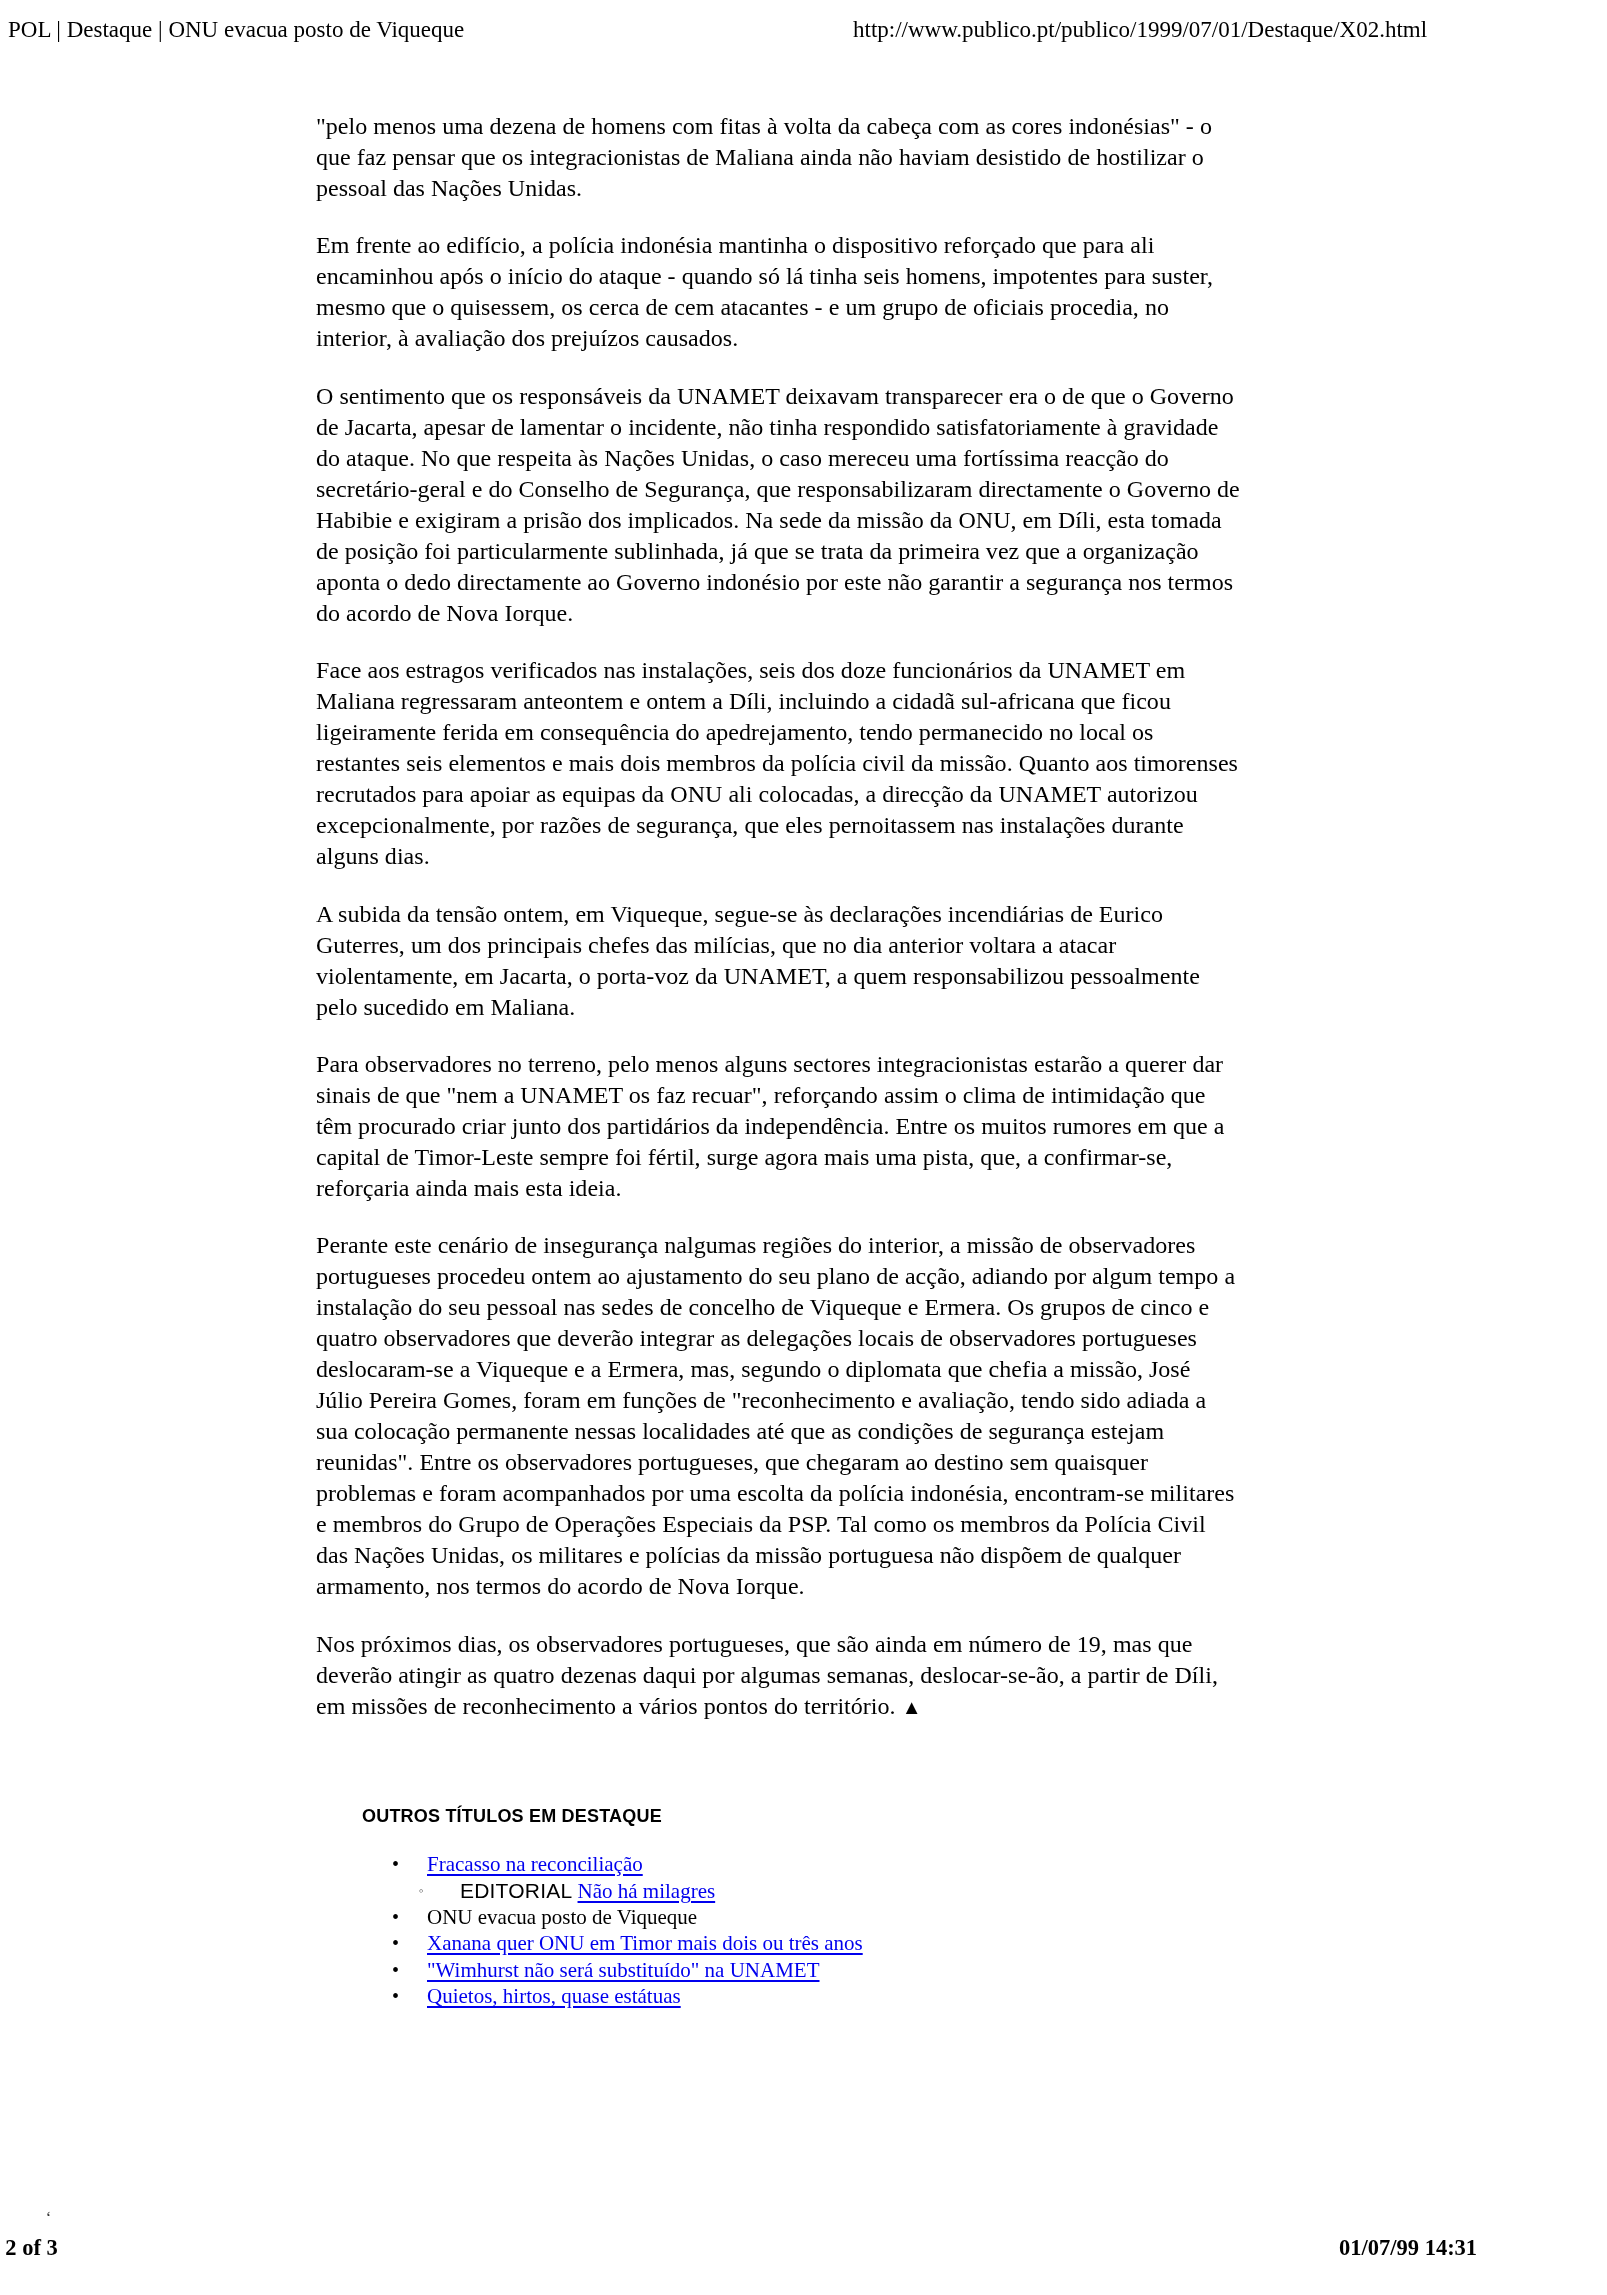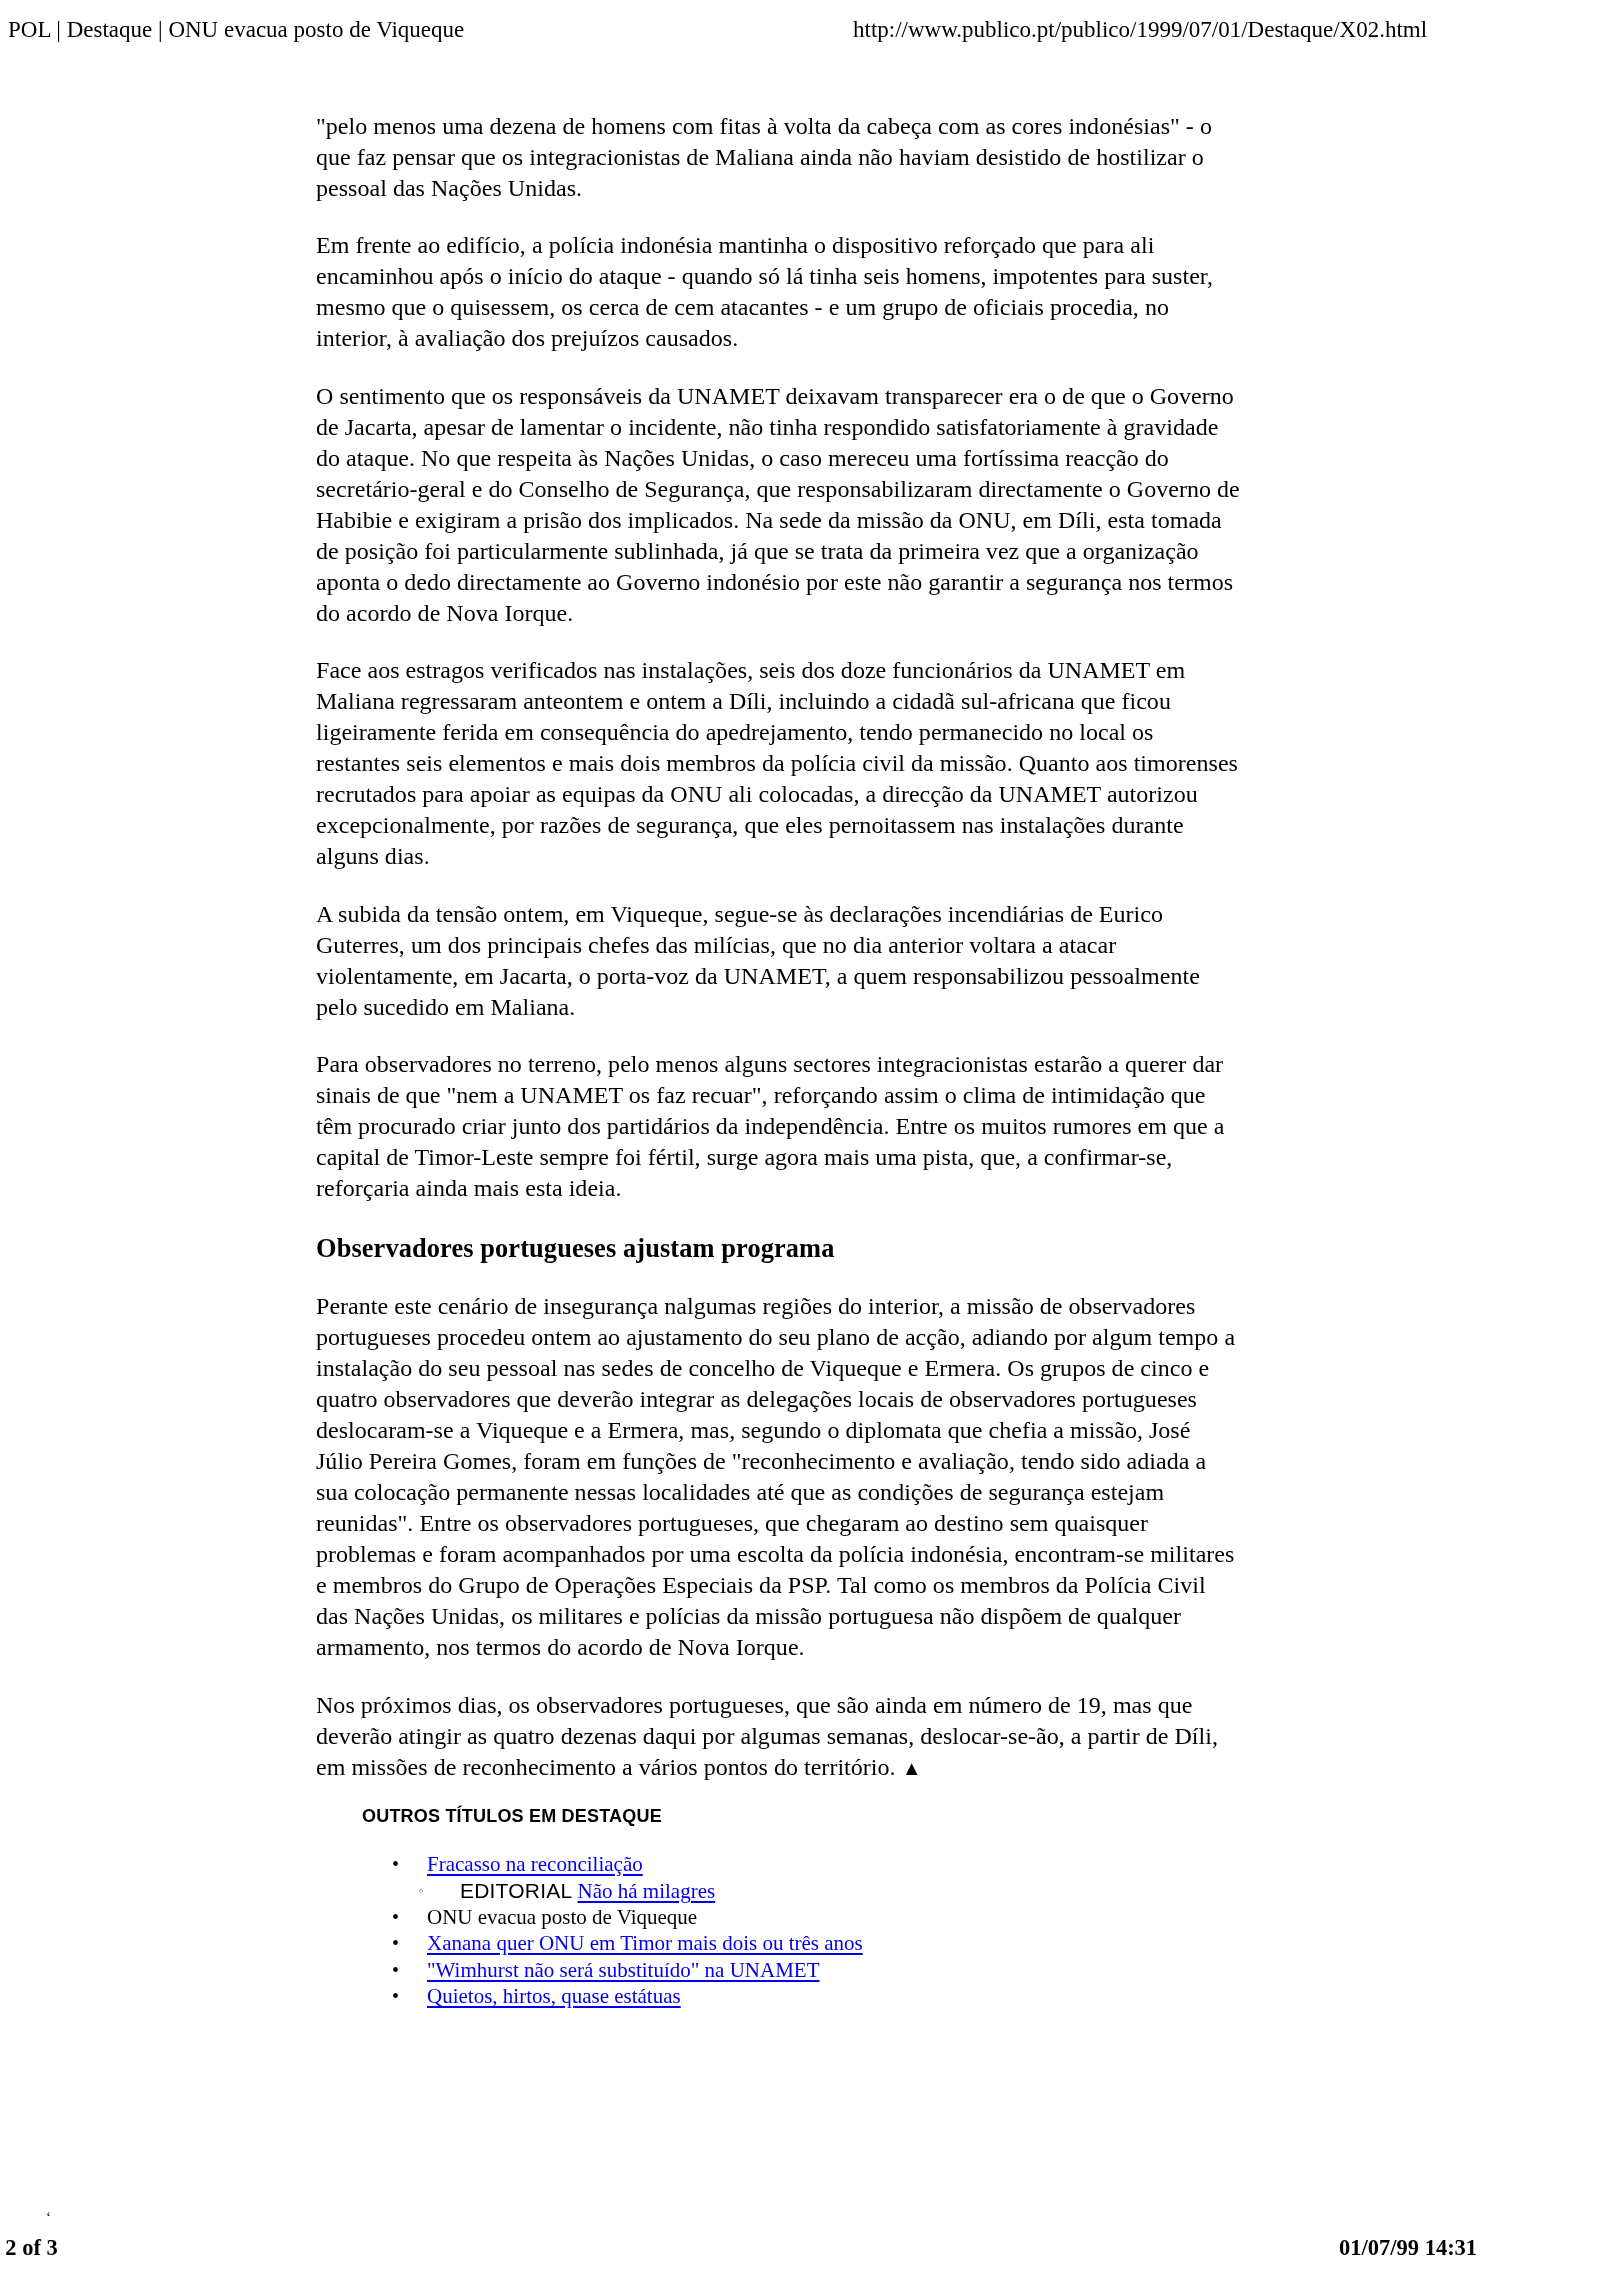--- a/index.html
+++ b/index.html
@@ -173,21 +173,20 @@
 
 <div class="article">
 
   <p>"pelo menos uma dezena de homens com fitas à volta da cabeça com as cores indonésias" - o que faz pensar que os integracionistas de Maliana ainda não haviam desistido de hostilizar o pessoal das Nações Unidas.</p>
   <p>Em frente ao edifício, a polícia indonésia mantinha o dispositivo reforçado que para ali encaminhou após o início do ataque - quando só lá tinha seis homens, impotentes para suster, mesmo que o quisessem, os cerca de cem atacantes - e um grupo de oficiais procedia, no interior, à avaliação dos prejuízos causados.</p>
   <p>O sentimento que os responsáveis da UNAMET deixavam transparecer era o de que o Governo de Jacarta, apesar de lamentar o incidente, não tinha respondido satisfatoriamente à gravidade do ataque. No que respeita às Nações Unidas, o caso mereceu uma fortíssima reacção do secretário-geral e do Conselho de Segurança, que responsabilizaram directamente o Governo de Habibie e exigiram a prisão dos implicados. Na sede da missão da ONU, em Díli, esta tomada de posição foi particularmente sublinhada, já que se trata da primeira vez que a organização aponta o dedo directamente ao Governo indonésio por este não garantir a segurança nos termos do acordo de Nova Iorque.</p>
   <p>Face aos estragos verificados nas instalações, seis dos doze funcionários da UNAMET em Maliana regressaram anteontem e ontem a Díli, incluindo a cidadã sul-africana que ficou ligeiramente ferida em consequência do apedrejamento, tendo permanecido no local os restantes seis elementos e mais dois membros da polícia civil da missão. Quanto aos timorenses recrutados para apoiar as equipas da ONU ali colocadas, a direcção da UNAMET autorizou excepcionalmente, por razões de segurança, que eles pernoitassem nas instalações durante alguns dias.</p>
   <p>A subida da tensão ontem, em Viqueque, segue-se às declarações incendiárias de Eurico Guterres, um dos principais chefes das milícias, que no dia anterior voltara a atacar violentamente, em Jacarta, o porta-voz da UNAMET, a quem responsabilizou pessoalmente pelo sucedido em Maliana.</p>
   <p>Para observadores no terreno, pelo menos alguns sectores integracionistas estarão a querer dar sinais de que "nem a UNAMET os faz recuar", reforçando assim o clima de intimidação que têm procurado criar junto dos partidários da independência. Entre os muitos rumores em que a capital de Timor-Leste sempre foi fértil, surge agora mais uma pista, que, a confirmar-se, reforçaria ainda mais esta ideia.</p>
 
-  <h2 class="section-heading">Observadores portugueses ajustam programa</h2>
 
   <p>Perante este cenário de insegurança nalgumas regiões do interior, a missão de observadores portugueses procedeu ontem ao ajustamento do seu plano de acção, adiando por algum tempo a instalação do seu pessoal nas sedes de concelho de Viqueque e Ermera. Os grupos de cinco e quatro observadores que deverão integrar as delegações locais de observadores portugueses deslocaram-se a Viqueque e a Ermera, mas, segundo o diplomata que chefia a missão, José Júlio Pereira Gomes, foram em funções de "reconhecimento e avaliação, tendo sido adiada a sua colocação permanente nessas localidades até que as condições de segurança estejam reunidas". Entre os observadores portugueses, que chegaram ao destino sem quaisquer problemas e foram acompanhados por uma escolta da polícia indonésia, encontram-se militares e membros do Grupo de Operações Especiais da PSP. Tal como os membros da Polícia Civil das Nações Unidas, os militares e polícias da missão portuguesa não dispõem de qualquer armamento, nos termos do acordo de Nova Iorque.</p>
 
   <p class="last-para"><span>Nos próximos dias, os observadores portugueses, que são ainda em número de 19, mas que deverão atingir as quatro dezenas daqui por algumas semanas, deslocar-se-ão, a partir de Díli, em missões de reconhecimento a vários pontos do território.</span> <span class="endmark">▲</span></p>
 </div>
 
 <div class="outros">
   <div class="outros-title">OUTROS TÍTULOS EM DESTAQUE</div>
   <ul>
     <li>

